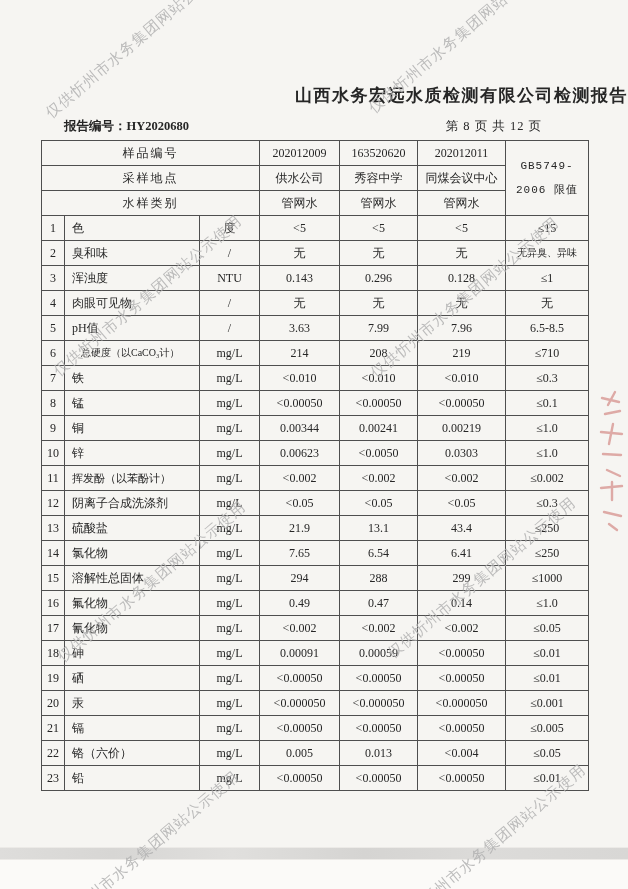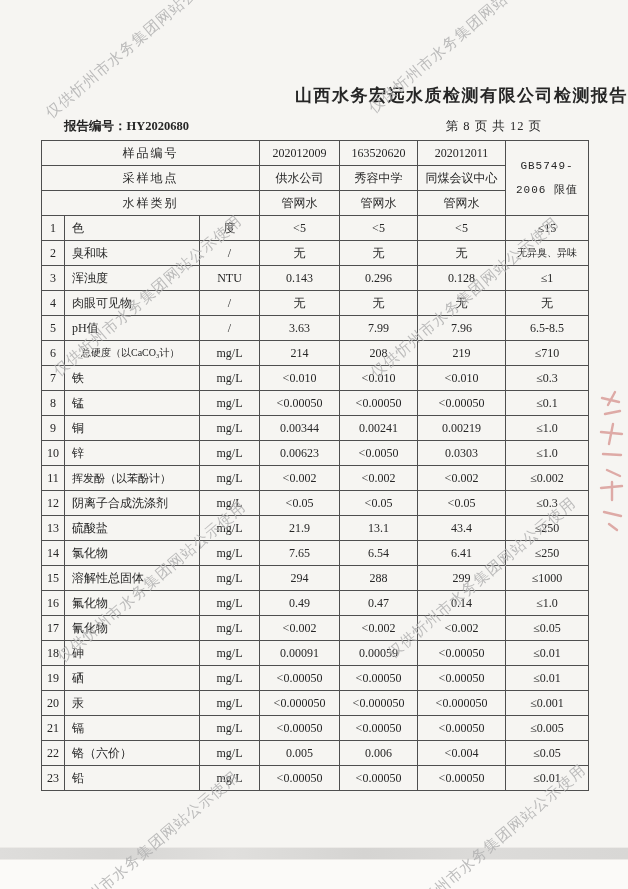--- a/index.html
+++ b/index.html
@@ -291,21 +291,21 @@
           <td>&lt;0.00050</td>
           <td>&lt;0.00050</td>
           <td>&lt;0.00050</td>
           <td>≤0.005</td>
         </tr>
         <tr>
           <td>22</td>
           <td class="param-cell">铬（六价）</td>
           <td>mg/L</td>
           <td>0.005</td>
-          <td>0.006</td>
+          <td>0.013</td>
           <td>&lt;0.004</td>
           <td>≤0.05</td>
         </tr>
         <tr>
           <td>23</td>
           <td class="param-cell">铅</td>
           <td>mg/L</td>
           <td>&lt;0.00050</td>
           <td>&lt;0.00050</td>
           <td>&lt;0.00050</td>

